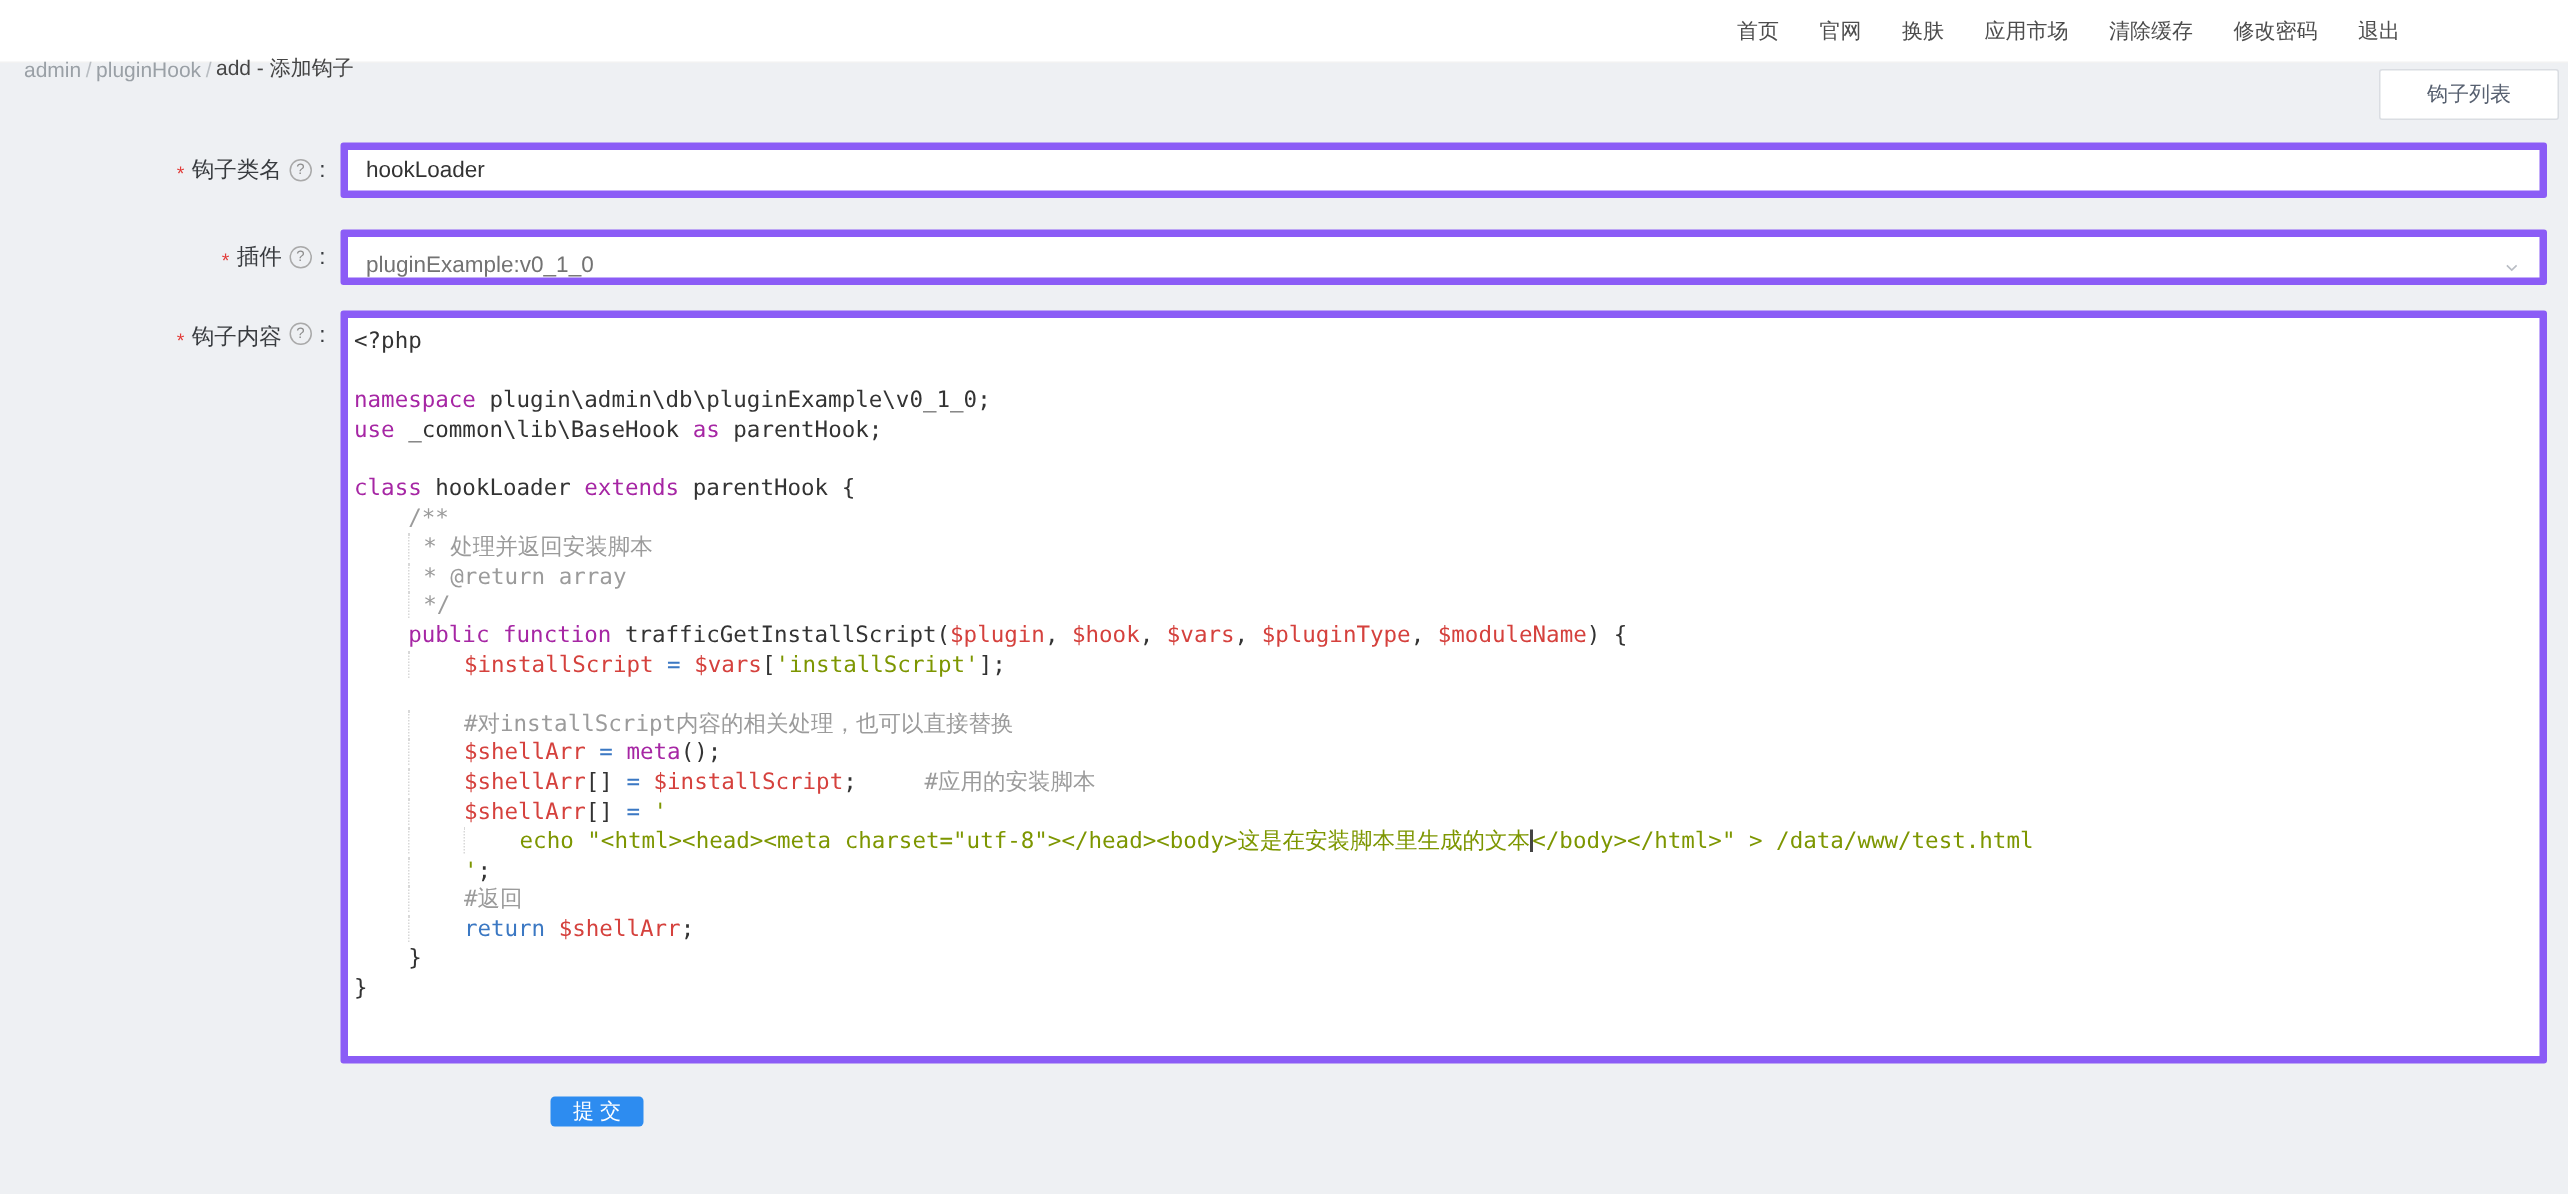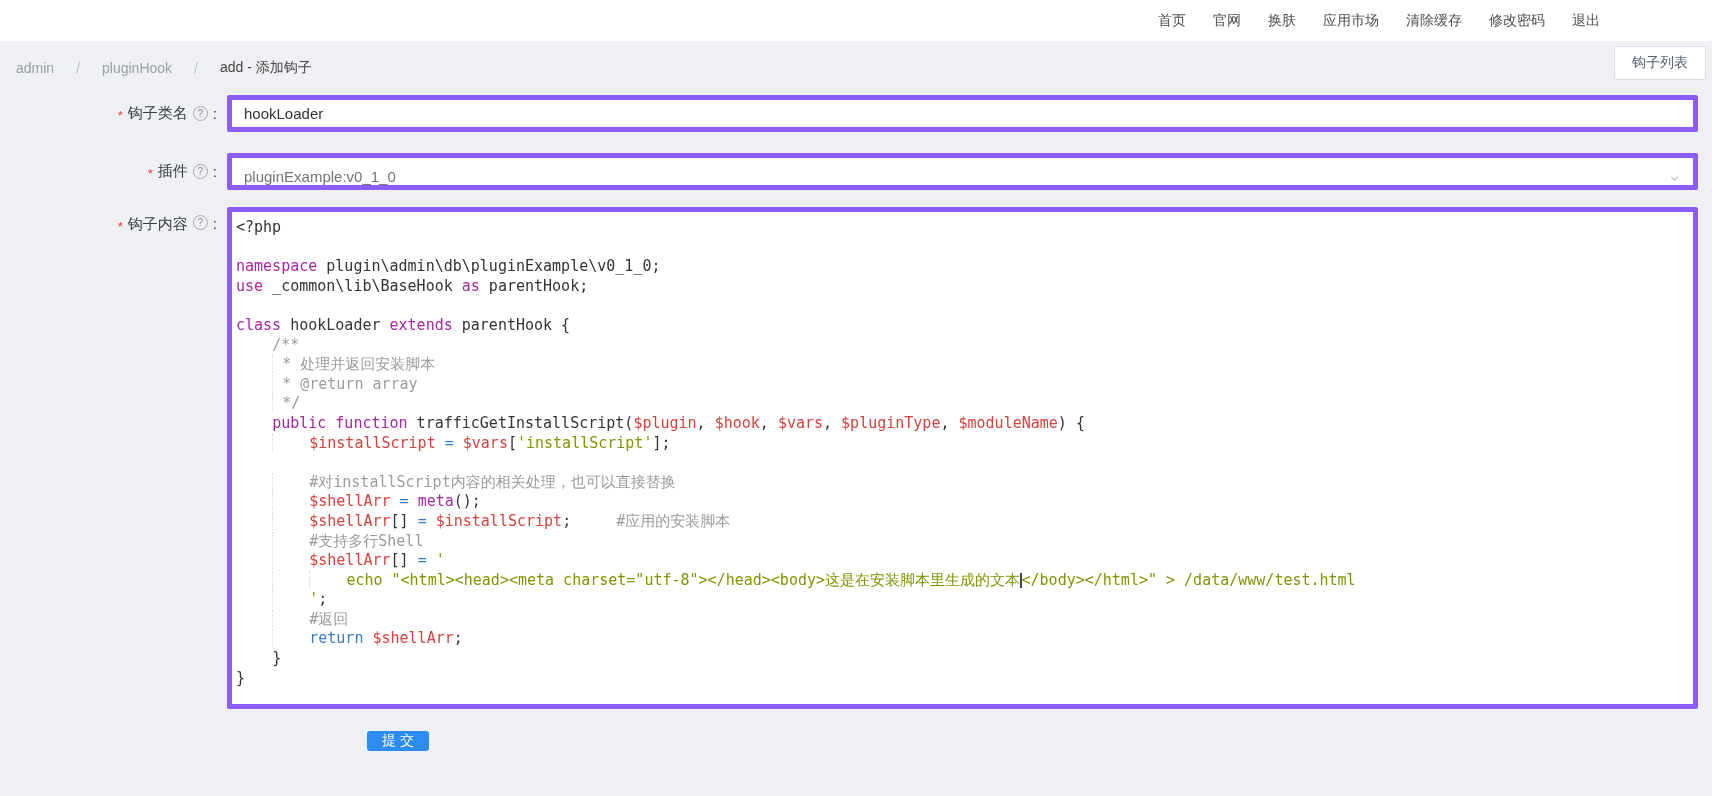--- a/index.html
+++ b/index.html
@@ -6,28 +6,28 @@
   body { font-family:"Liberation Sans","DejaVu Sans",sans-serif; background:#eef0f3; }
   .screen { position:relative; width:1712px; height:796px; background:#eef0f3; overflow:hidden; }
 
   
   .topbar { position:absolute; left:0; top:0; width:100%; height:42px; background:#fff;
             display:flex; justify-content:flex-end; align-items:center; gap:27px;
             padding-right:112px; border-bottom:1px solid #f2f2f2; }
   .topbar-item { font-size:14px; color:#4d4d4d; cursor:pointer; text-decoration:none; }
 
   
-  .breadcrumb { position:absolute; left:16px; top:59px; font-size:14px; color:#9aa0a6;
-                display:flex; gap:22px; align-items:center; }
+  .breadcrumb { position:absolute; left:16px; top:37px; font-size:14px; color:#9aa0a6;
+                display:flex; gap:3px; align-items:center; }
   .breadcrumb .crumb { color:#9aa0a6; }
   .breadcrumb .sep { color:#b9bdc2; }
   .breadcrumb .current { color:#454545; }
 
   
-  .hook-list-btn { position:absolute; right:6px; top:46px; height:34px; padding:0 17px;
+  .hook-list-btn { position:absolute; right:6px; top:46px; height:34px; padding:0 31px;
                    background:#fff; border:1px solid #dadde2; border-radius:2px;
                    font-size:14px; color:#576070; display:flex; align-items:center; cursor:pointer; }
 
   
   .form-row { position:absolute; left:0; right:14px; display:flex; }
   .form-label { width:227px; padding-right:10px; display:flex; justify-content:flex-end;
                 align-items:center; gap:5px; font-size:15px; color:#383b3f; }
   .req { color:#e23c39; font-size:13px; margin-top:4px; }
   .help-icon { width:15px; height:15px; border:1px solid #a9a9a9; border-radius:50%;
                font-size:10px; color:#8f8f8f; display:inline-flex; align-items:center;
@@ -131,21 +131,20 @@
         <div class="code-line"><span class="tok-p">    </span><span class="tok-c">/**</span></div>
         <div class="code-line"><span class="tok-p">    </span><span class="tok-p guide"> </span><span class="tok-c">* 处理并返回安装脚本</span></div>
         <div class="code-line"><span class="tok-p">    </span><span class="tok-p guide"> </span><span class="tok-c">* @return array</span></div>
         <div class="code-line"><span class="tok-p">    </span><span class="tok-p guide"> </span><span class="tok-c">*/</span></div>
         <div class="code-line"><span class="tok-p">    </span><span class="tok-k">public</span><span class="tok-p"> </span><span class="tok-k">function</span><span class="tok-p"> trafficGetInstallScript(</span><span class="tok-v">$plugin</span><span class="tok-p">, </span><span class="tok-v">$hook</span><span class="tok-p">, </span><span class="tok-v">$vars</span><span class="tok-p">, </span><span class="tok-v">$pluginType</span><span class="tok-p">, </span><span class="tok-v">$moduleName</span><span class="tok-p">) {</span></div>
         <div class="code-line"><span class="tok-p">    </span><span class="tok-p guide">    </span><span class="tok-v">$installScript</span><span class="tok-p"> </span><span class="tok-o">=</span><span class="tok-p"> </span><span class="tok-v">$vars</span><span class="tok-p">[</span><span class="tok-s">'installScript'</span><span class="tok-p">];</span></div>
         <div class="code-line">&nbsp;</div>
         <div class="code-line"><span class="tok-p">    </span><span class="tok-p guide">    </span><span class="tok-c">#对installScript内容的相关处理，也可以直接替换</span></div>
         <div class="code-line"><span class="tok-p">    </span><span class="tok-p guide">    </span><span class="tok-v">$shellArr</span><span class="tok-p"> </span><span class="tok-o">=</span><span class="tok-p"> </span><span class="tok-k">meta</span><span class="tok-p">();</span></div>
         <div class="code-line"><span class="tok-p">    </span><span class="tok-p guide">    </span><span class="tok-v">$shellArr</span><span class="tok-p">[] </span><span class="tok-o">=</span><span class="tok-p"> </span><span class="tok-v">$installScript</span><span class="tok-p">;     </span><span class="tok-c">#应用的安装脚本</span></div>
-        <div class="code-line"><span class="tok-p">    </span><span class="tok-p guide">    </span><span class="tok-c">#支持多行Shell</span></div>
         <div class="code-line"><span class="tok-p">    </span><span class="tok-p guide">    </span><span class="tok-v">$shellArr</span><span class="tok-p">[] </span><span class="tok-o">=</span><span class="tok-p"> </span><span class="tok-s">'</span></div>
         <div class="code-line"><span class="tok-p">    </span><span class="tok-p guide">    </span><span class="tok-p guide">    </span><span class="tok-s">echo "&lt;html&gt;&lt;head&gt;&lt;meta charset="utf-8"&gt;&lt;/head&gt;&lt;body&gt;这是在安装脚本里生成的文本</span><span class="caret"></span><span class="tok-s">&lt;/body&gt;&lt;/html&gt;" &gt; /data/www/test.html</span></div>
         <div class="code-line"><span class="tok-p">    </span><span class="tok-p guide">    </span><span class="tok-s">'</span><span class="tok-p">;</span></div>
         <div class="code-line"><span class="tok-p">    </span><span class="tok-p guide">    </span><span class="tok-c">#返回</span></div>
         <div class="code-line"><span class="tok-p">    </span><span class="tok-p guide">    </span><span class="tok-o">return</span><span class="tok-p"> </span><span class="tok-v">$shellArr</span><span class="tok-p">;</span></div>
         <div class="code-line"><span class="tok-p">    </span><span class="tok-p">}</span></div>
         <div class="code-line"><span class="tok-p">}</span></div>
       </div>
   </div>
 

